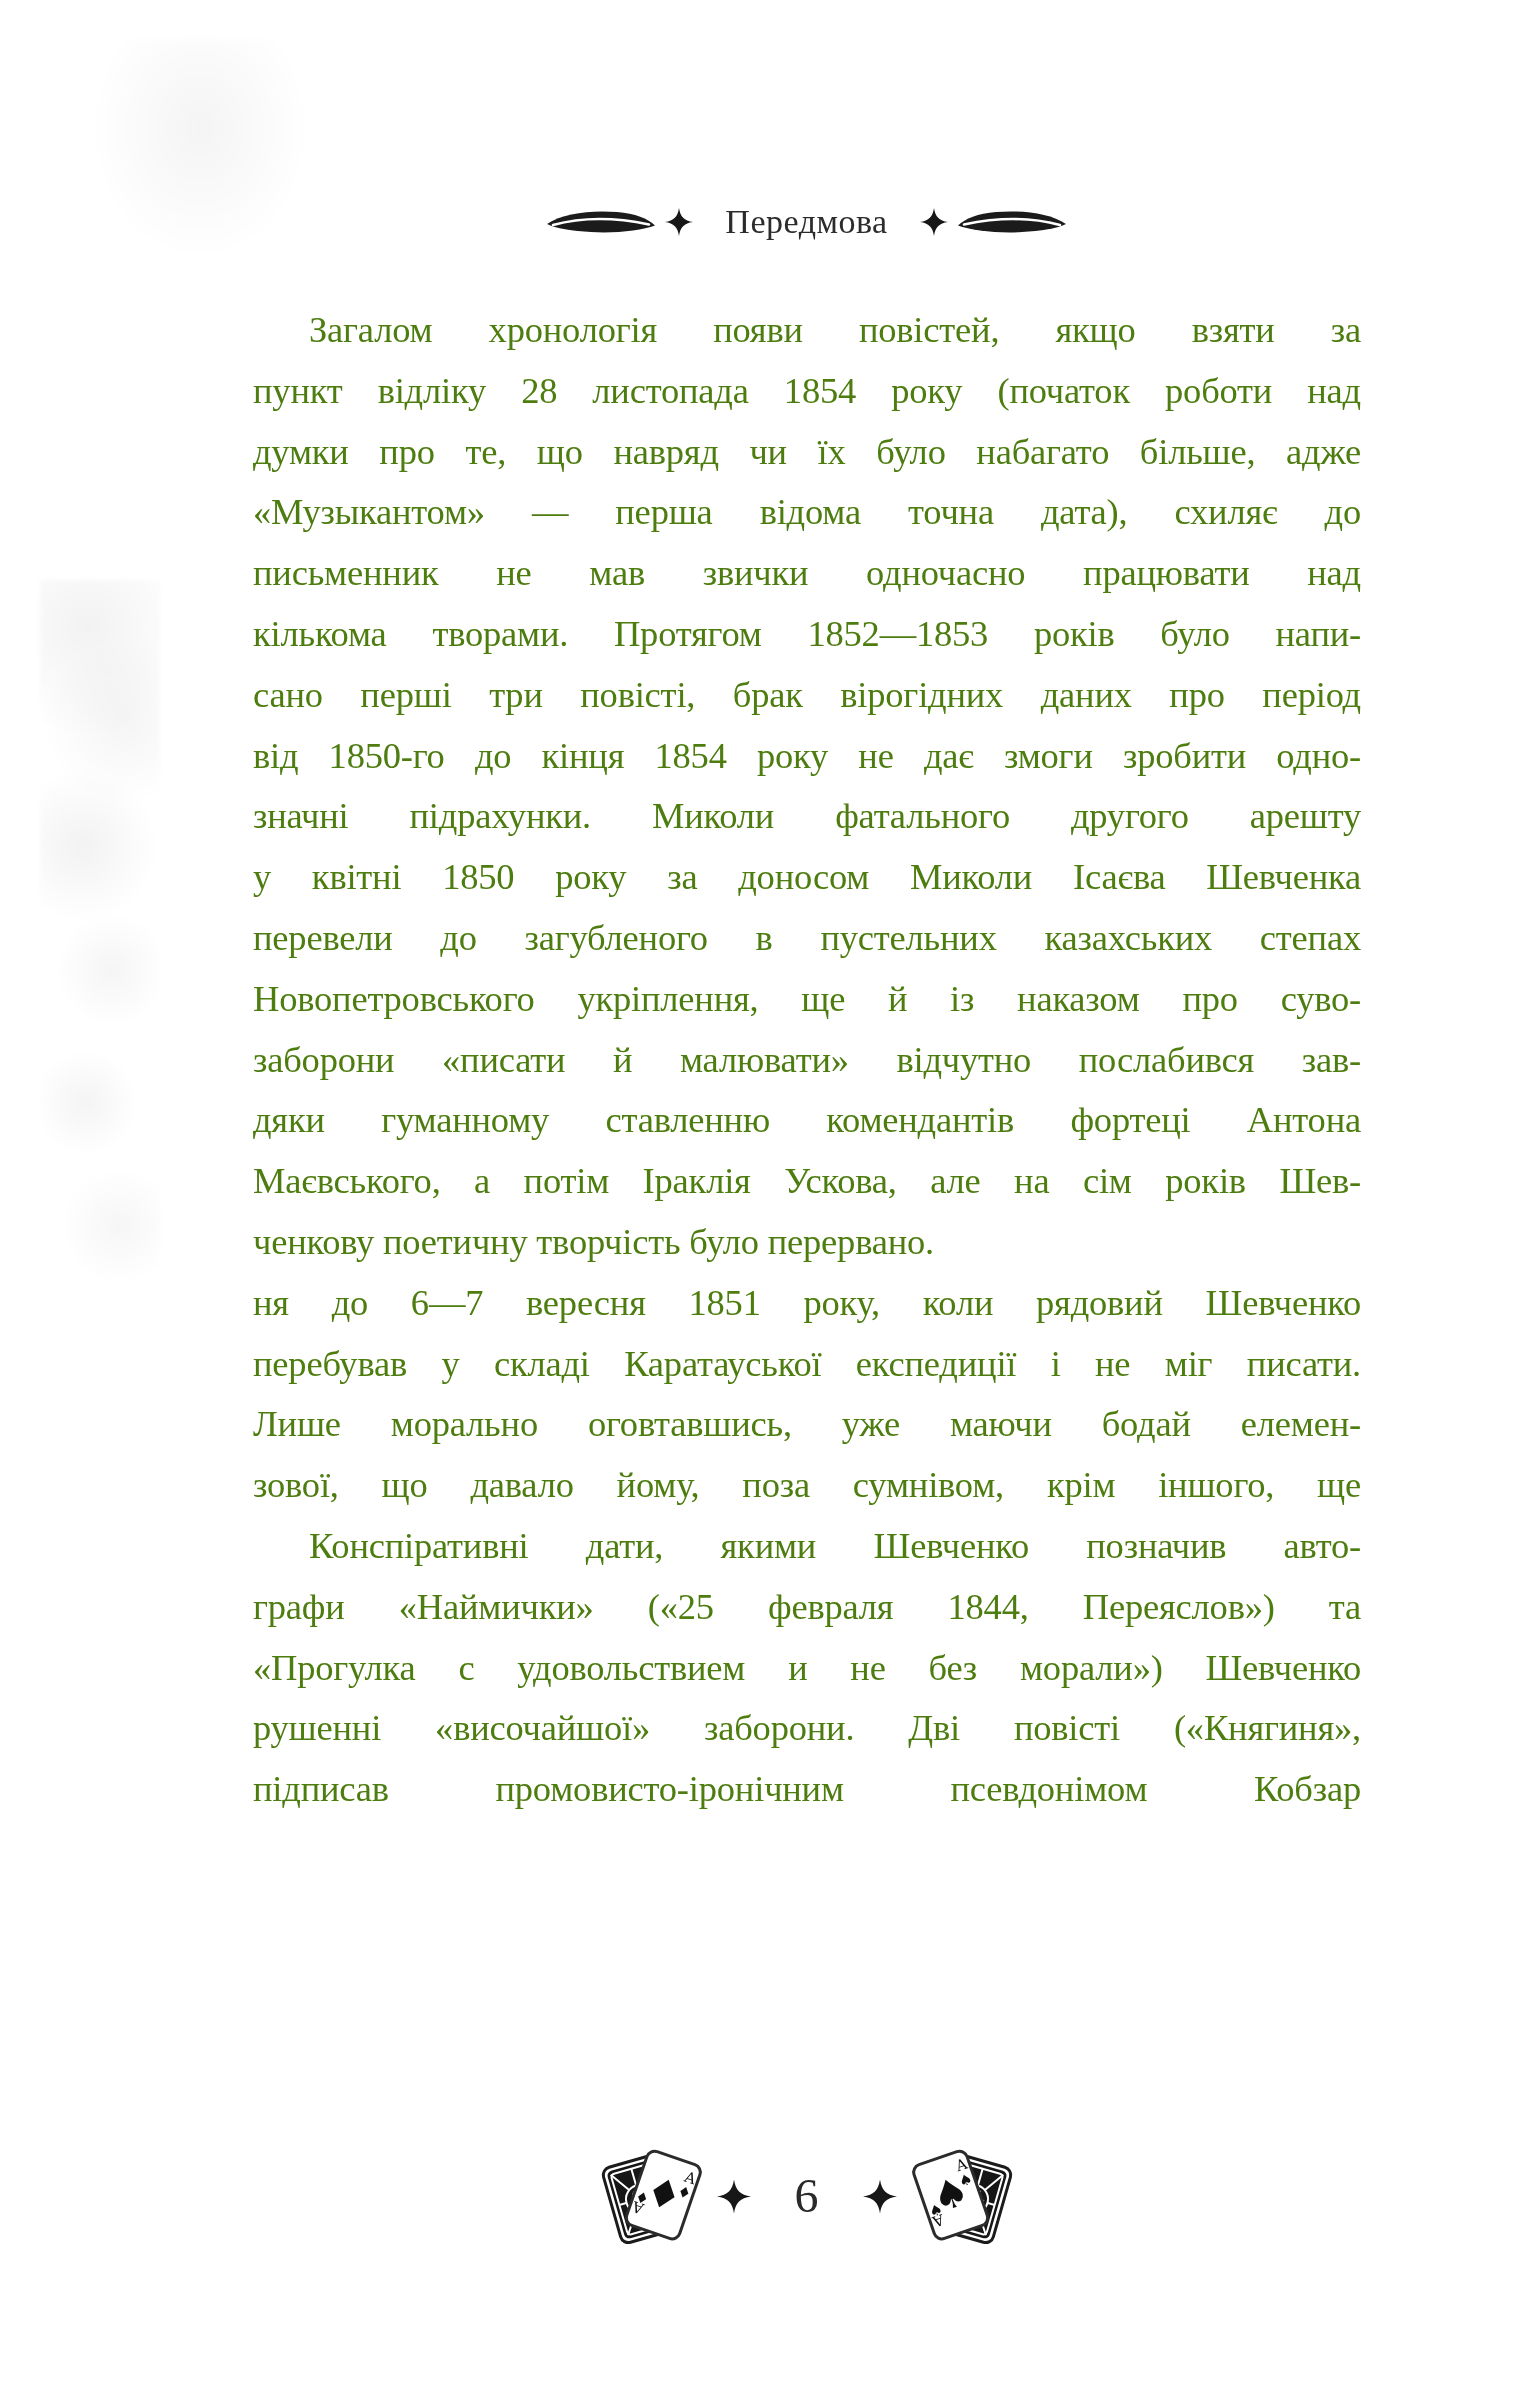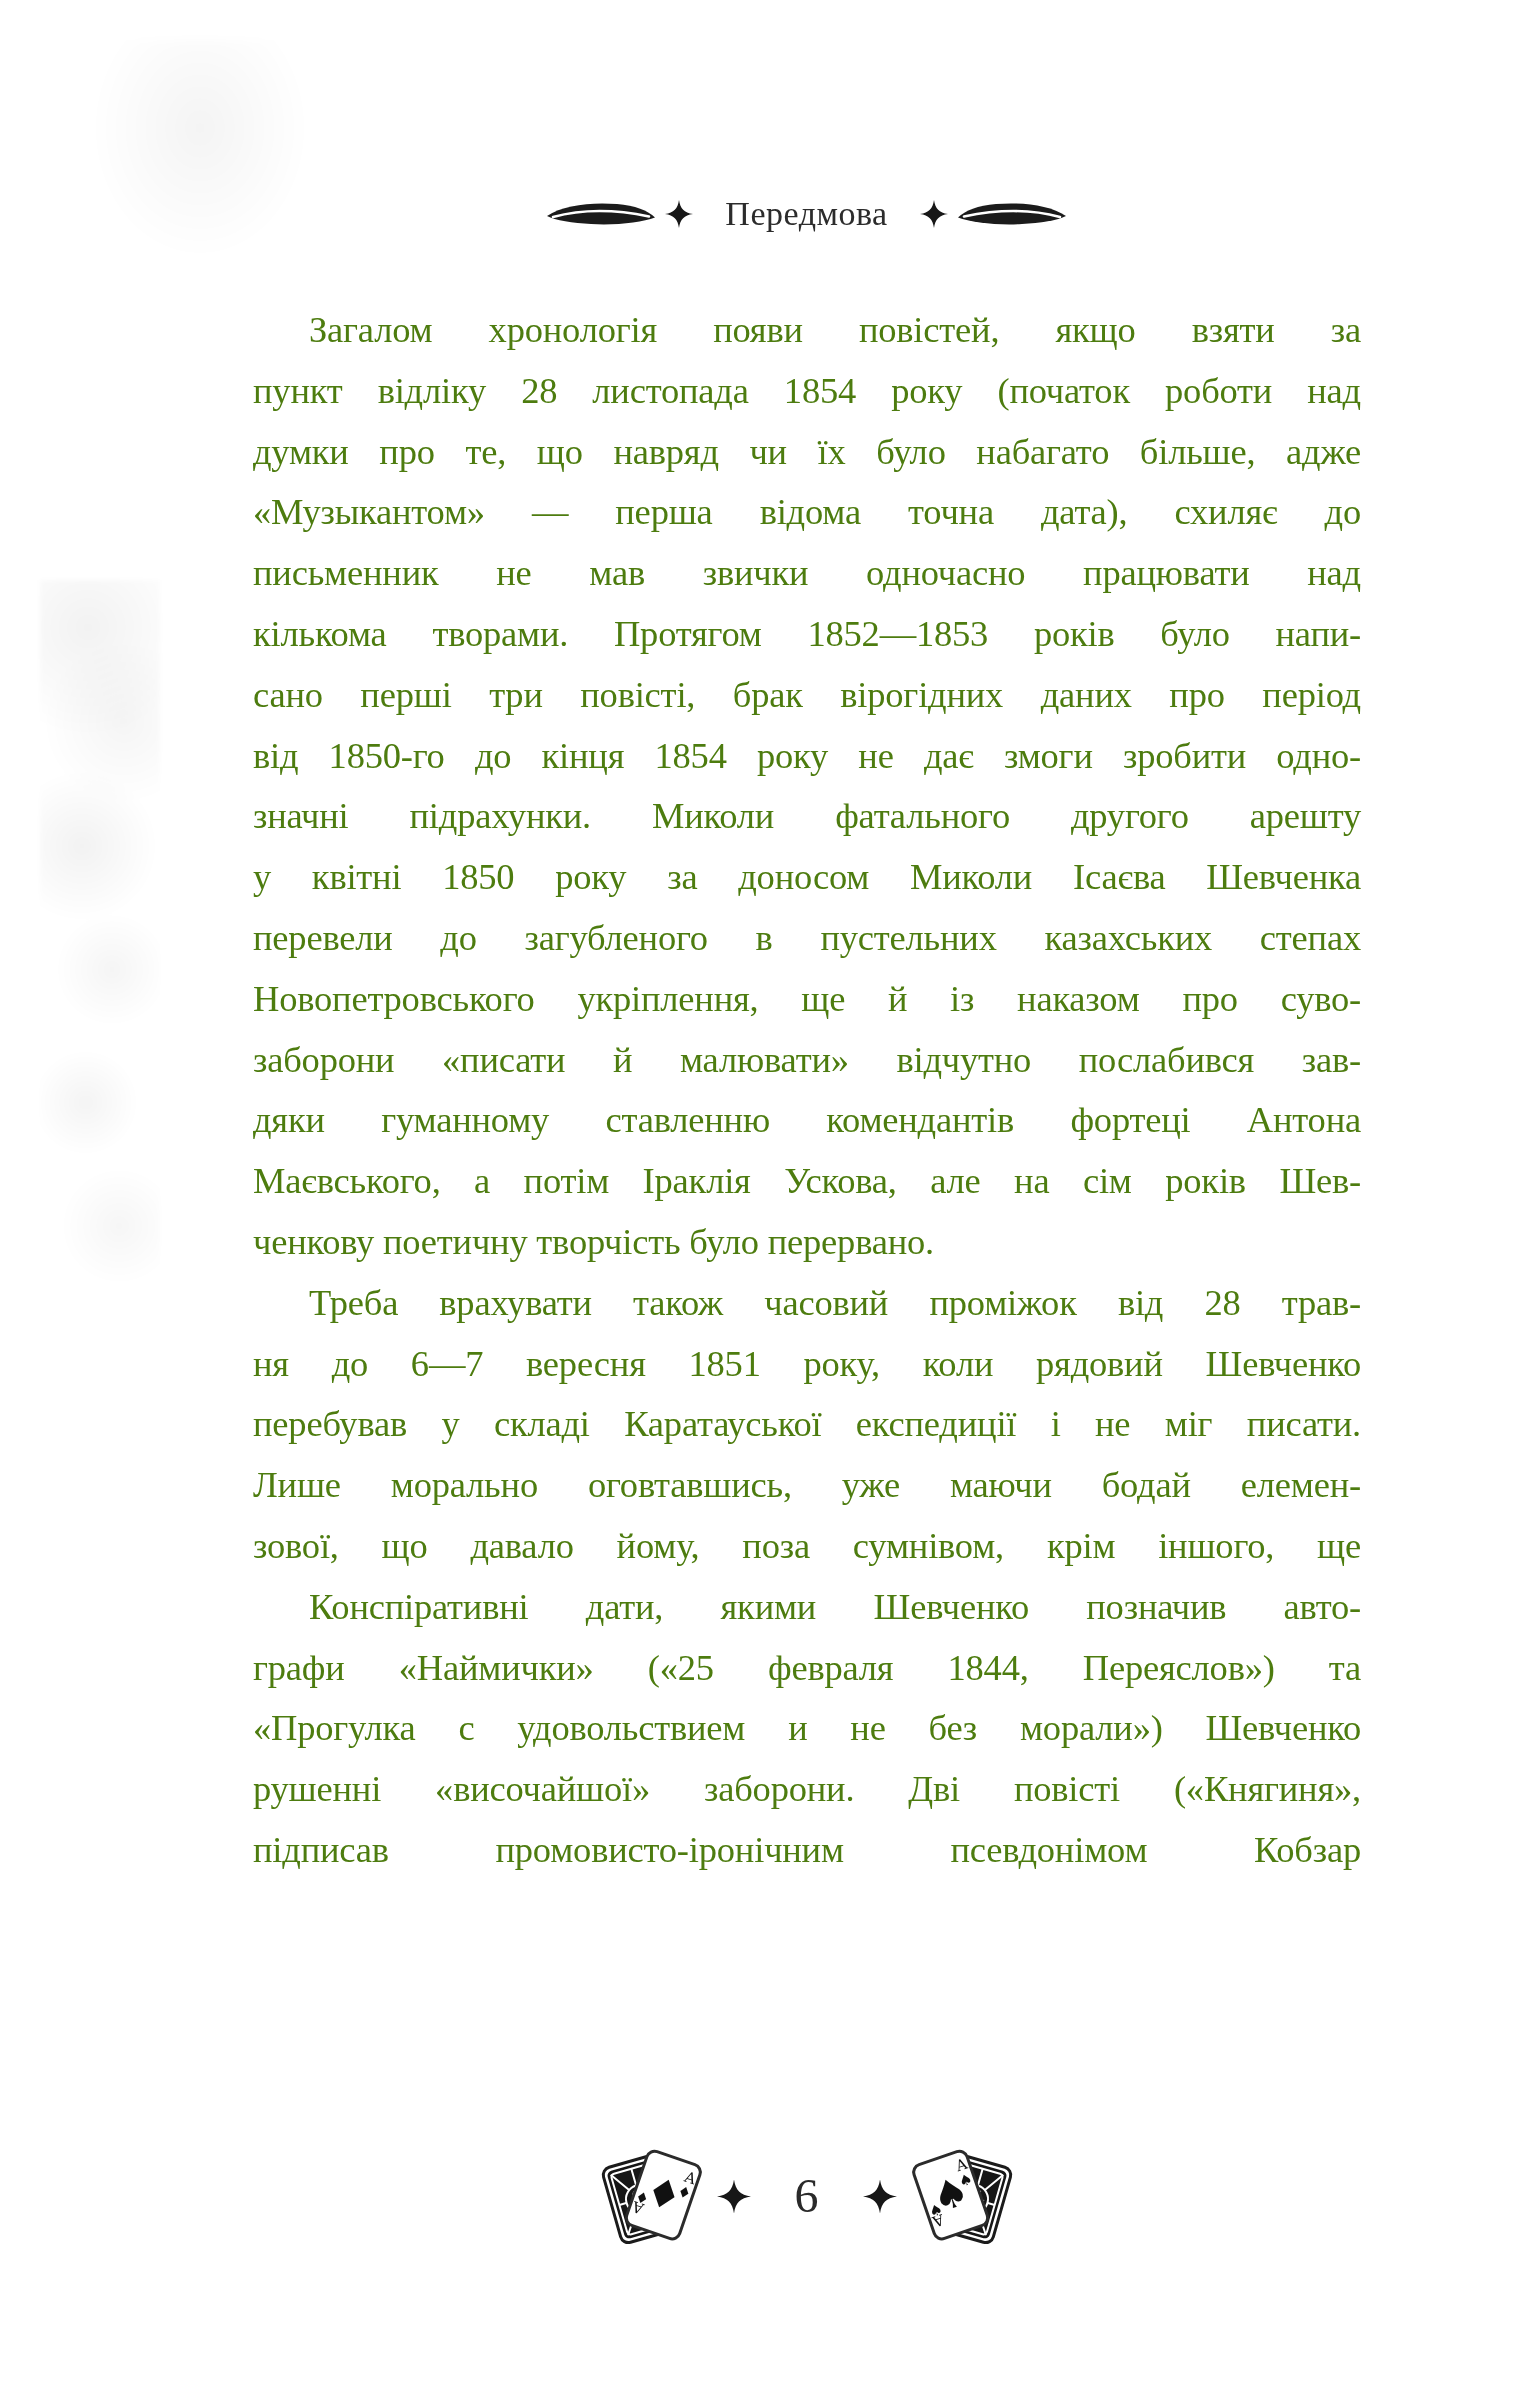--- a/index.html
+++ b/index.html
@@ -25,21 +25,21 @@
       radial-gradient(circle at 70% 15%,rgba(0,0,0,0.04),rgba(0,0,0,0) 10%),
       radial-gradient(circle at 35% 28%,rgba(0,0,0,0.05),rgba(0,0,0,0) 11%),
       radial-gradient(circle at 60% 41%,rgba(0,0,0,0.04),rgba(0,0,0,0) 10%),
       radial-gradient(circle at 38% 55%,rgba(0,0,0,0.045),rgba(0,0,0,0) 10%),
       radial-gradient(circle at 66% 68%,rgba(0,0,0,0.035),rgba(0,0,0,0) 9%);
     filter:blur(2px);
   }
   
   .header{
     position:absolute;top:192px;left:0;right:0;
-    width:fit-content;margin:0 auto;
+    width:fit-content;margin:8px auto;
     transform:translateX(41px);
     display:flex;align-items:center;
   }
   .leaf{width:112px;height:26px;display:block;}
   .leaf.mirror{transform:scaleX(-1);}
   .star-sm{width:28px;height:30px;display:block;margin:0 8px;}
   .chapter-title{
     font-size:34px;
     color:#2c2c2c;
     letter-spacing:0.5px;
@@ -119,21 +119,20 @@
       <div class="line">сано перші три повісті, брак вірогідних даних про період</div>
       <div class="line">від 1850-го до кінця 1854 року не дає змоги зробити одно-</div>
       <div class="line">значні підрахунки. Миколи фатального другого арешту</div>
       <div class="line">у квітні 1850 року за доносом Миколи Ісаєва Шевченка</div>
       <div class="line">перевели до загубленого в пустельних казахських степах</div>
       <div class="line">Новопетровського укріплення, ще й із наказом про суво-</div>
       <div class="line">заборони «писати й малювати» відчутно послабився зав-</div>
       <div class="line">дяки гуманному ставленню комендантів фортеці Антона</div>
       <div class="line">Маєвського, а потім Іраклія Ускова, але на сім років Шев-</div>
       <div class="line flush">ченкову поетичну творчість було перервано.</div>
-      <div class="line indent">Треба врахувати також часовий проміжок від 28 трав-</div>
       <div class="line">ня до 6—7 вересня 1851 року, коли рядовий Шевченко</div>
       <div class="line">перебував у складі Каратауської експедиції і не міг писати.</div>
       <div class="line">Лише морально оговтавшись, уже маючи бодай елемен-</div>
       <div class="line">зової, що давало йому, поза сумнівом, крім іншого, ще</div>
       <div class="line indent">Конспіративні дати, якими Шевченко позначив авто-</div>
       <div class="line">графи «Наймички» («25 февраля 1844, Переяслов») та</div>
       <div class="line">«Прогулка с удовольствием и не без морали») Шевченко</div>
       <div class="line">рушенні «височайшої» заборони. Дві повісті («Княгиня»,</div>
       <div class="line">підписав промовисто-іронічним псевдонімом Кобзар</div>
     </div>

